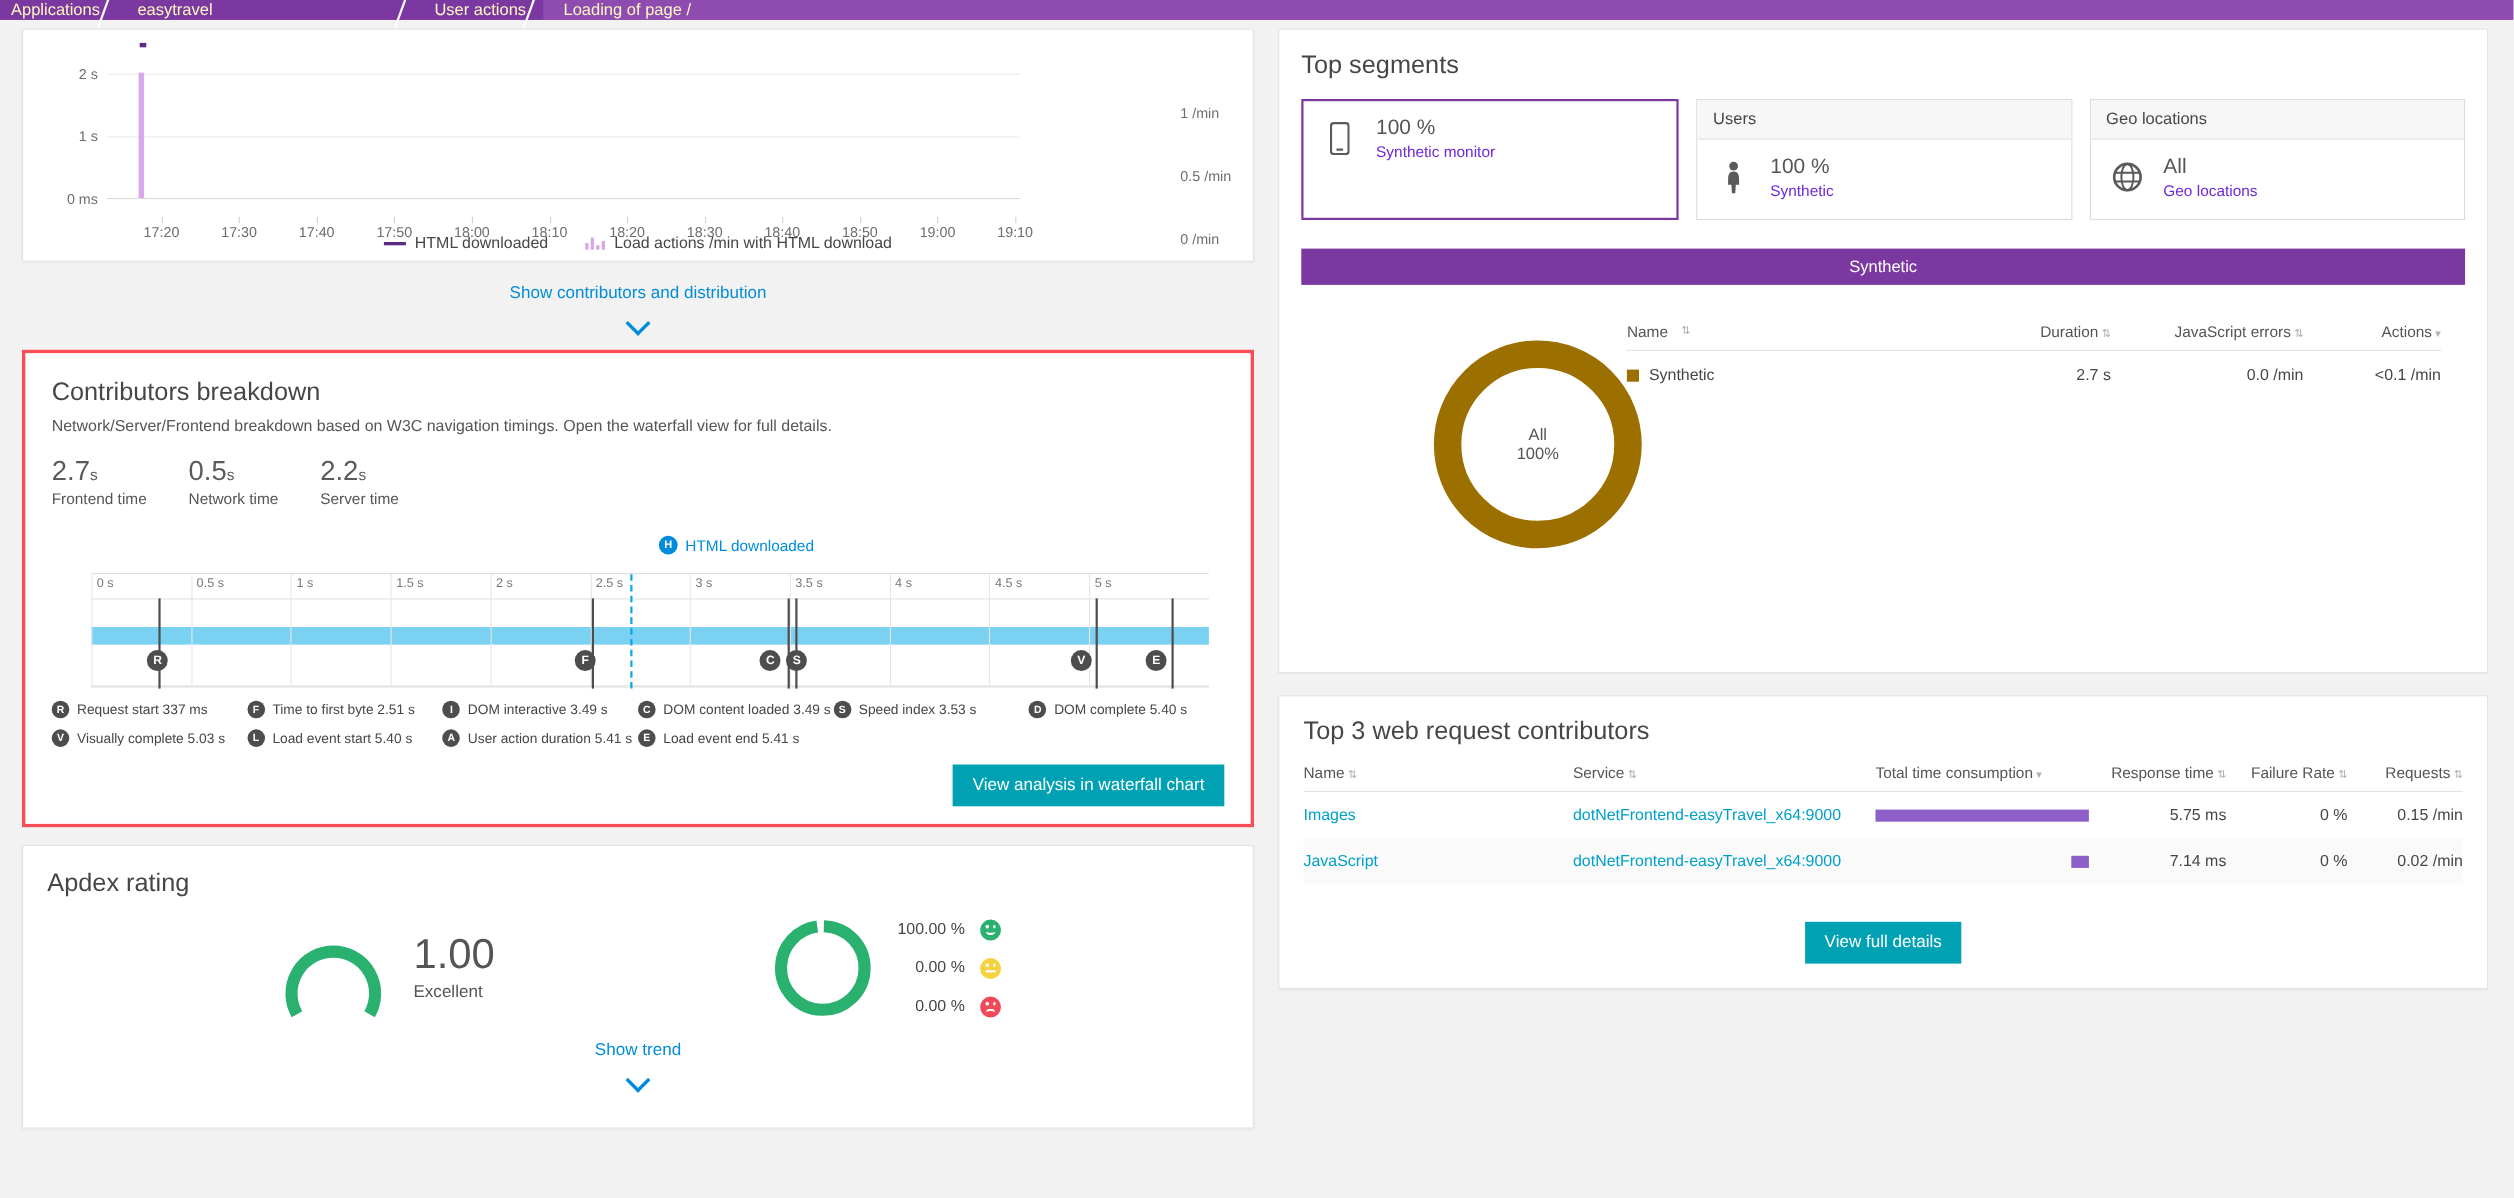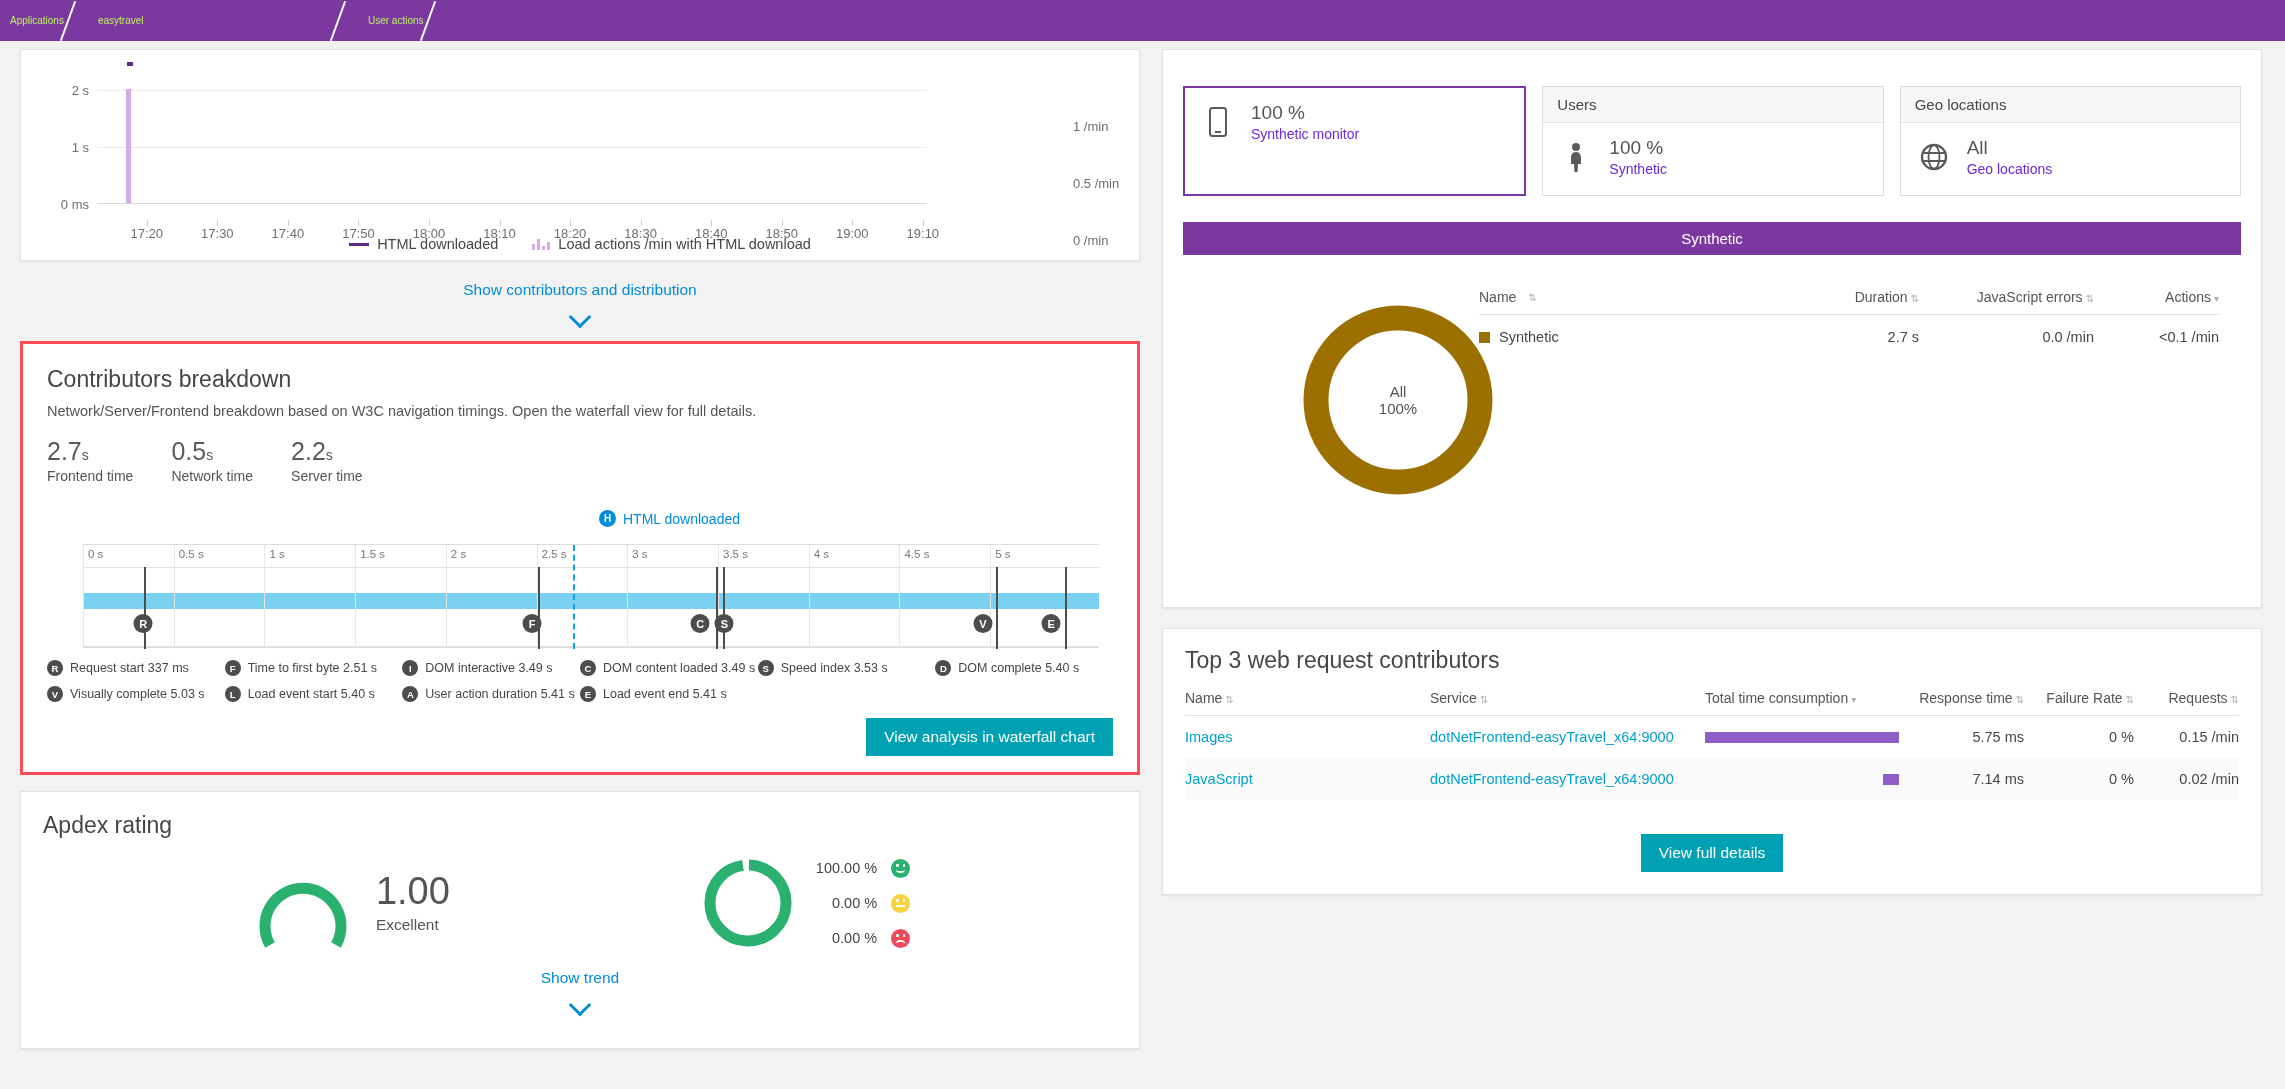--- a/index.html
+++ b/index.html
@@ -6,26 +6,26 @@
   html, body {
     width: 2285px; height: 1089px;
     background: #f2f2f2;
     font-family: "Liberation Sans", sans-serif;
     color: #454646;
     overflow: hidden;
   }
 
   
   .breadcrumb {
-    height: 41px;
+    height: 18px;
     background: #7c38a1;
     display: flex;
     align-items: stretch;
-    color: #bef264;
-    font-size: 10px;
+    color: #fef9c3;
+    font-size: 15px;
   }
   .crumb {
     position: relative;
     display: flex;
     align-items: center;
     padding: 0 16px 0 18px;
     white-space: nowrap;
     background: #7c38a1;
   }
   .crumb:first-child { padding-left: 10px; }
@@ -273,20 +273,23 @@
     <span>Applications</span>
     <span class="sep"></span>
   </div>
   <div class="crumb wide" style="min-width:270px">
     <span>easytravel</span>
     <span class="sep"></span>
   </div>
   <div class="crumb">
     <span>User actions</span>
     <span class="sep"></span>
+  </div>
+  <div class="crumb last">
+    <span>Loading of page /</span>
   </div>
 </div>
 
 <div class="page">
 
   <div class="col-left">
 
     <div class="card chartcard">
       <div class="chartwrap">
         <div class="yaxis-l">
@@ -522,20 +525,21 @@
       <div class="showlink" style="padding-top:18px">
         <span>Show trend</span>
         <span class="chev"></span>
       </div>
     </div>
   </div>
 
   <div class="col-right">
 
     <div class="card seg-card">
+      <h2 class="sec">Top segments</h2>
 
       <div class="seg-row">
         <div class="seg-box active">
           <div class="seg-body">
             <span class="seg-ico">
               <svg width="18" height="30" viewBox="0 0 18 30">
                   <rect x="1" y="1" width="16" height="28" rx="2.5" fill="none" stroke="#5a5a5a" stroke-width="2"></rect>
                   <rect x="6" y="24" width="6" height="2" fill="#5a5a5a"></rect>
                 </svg>
             </span>

